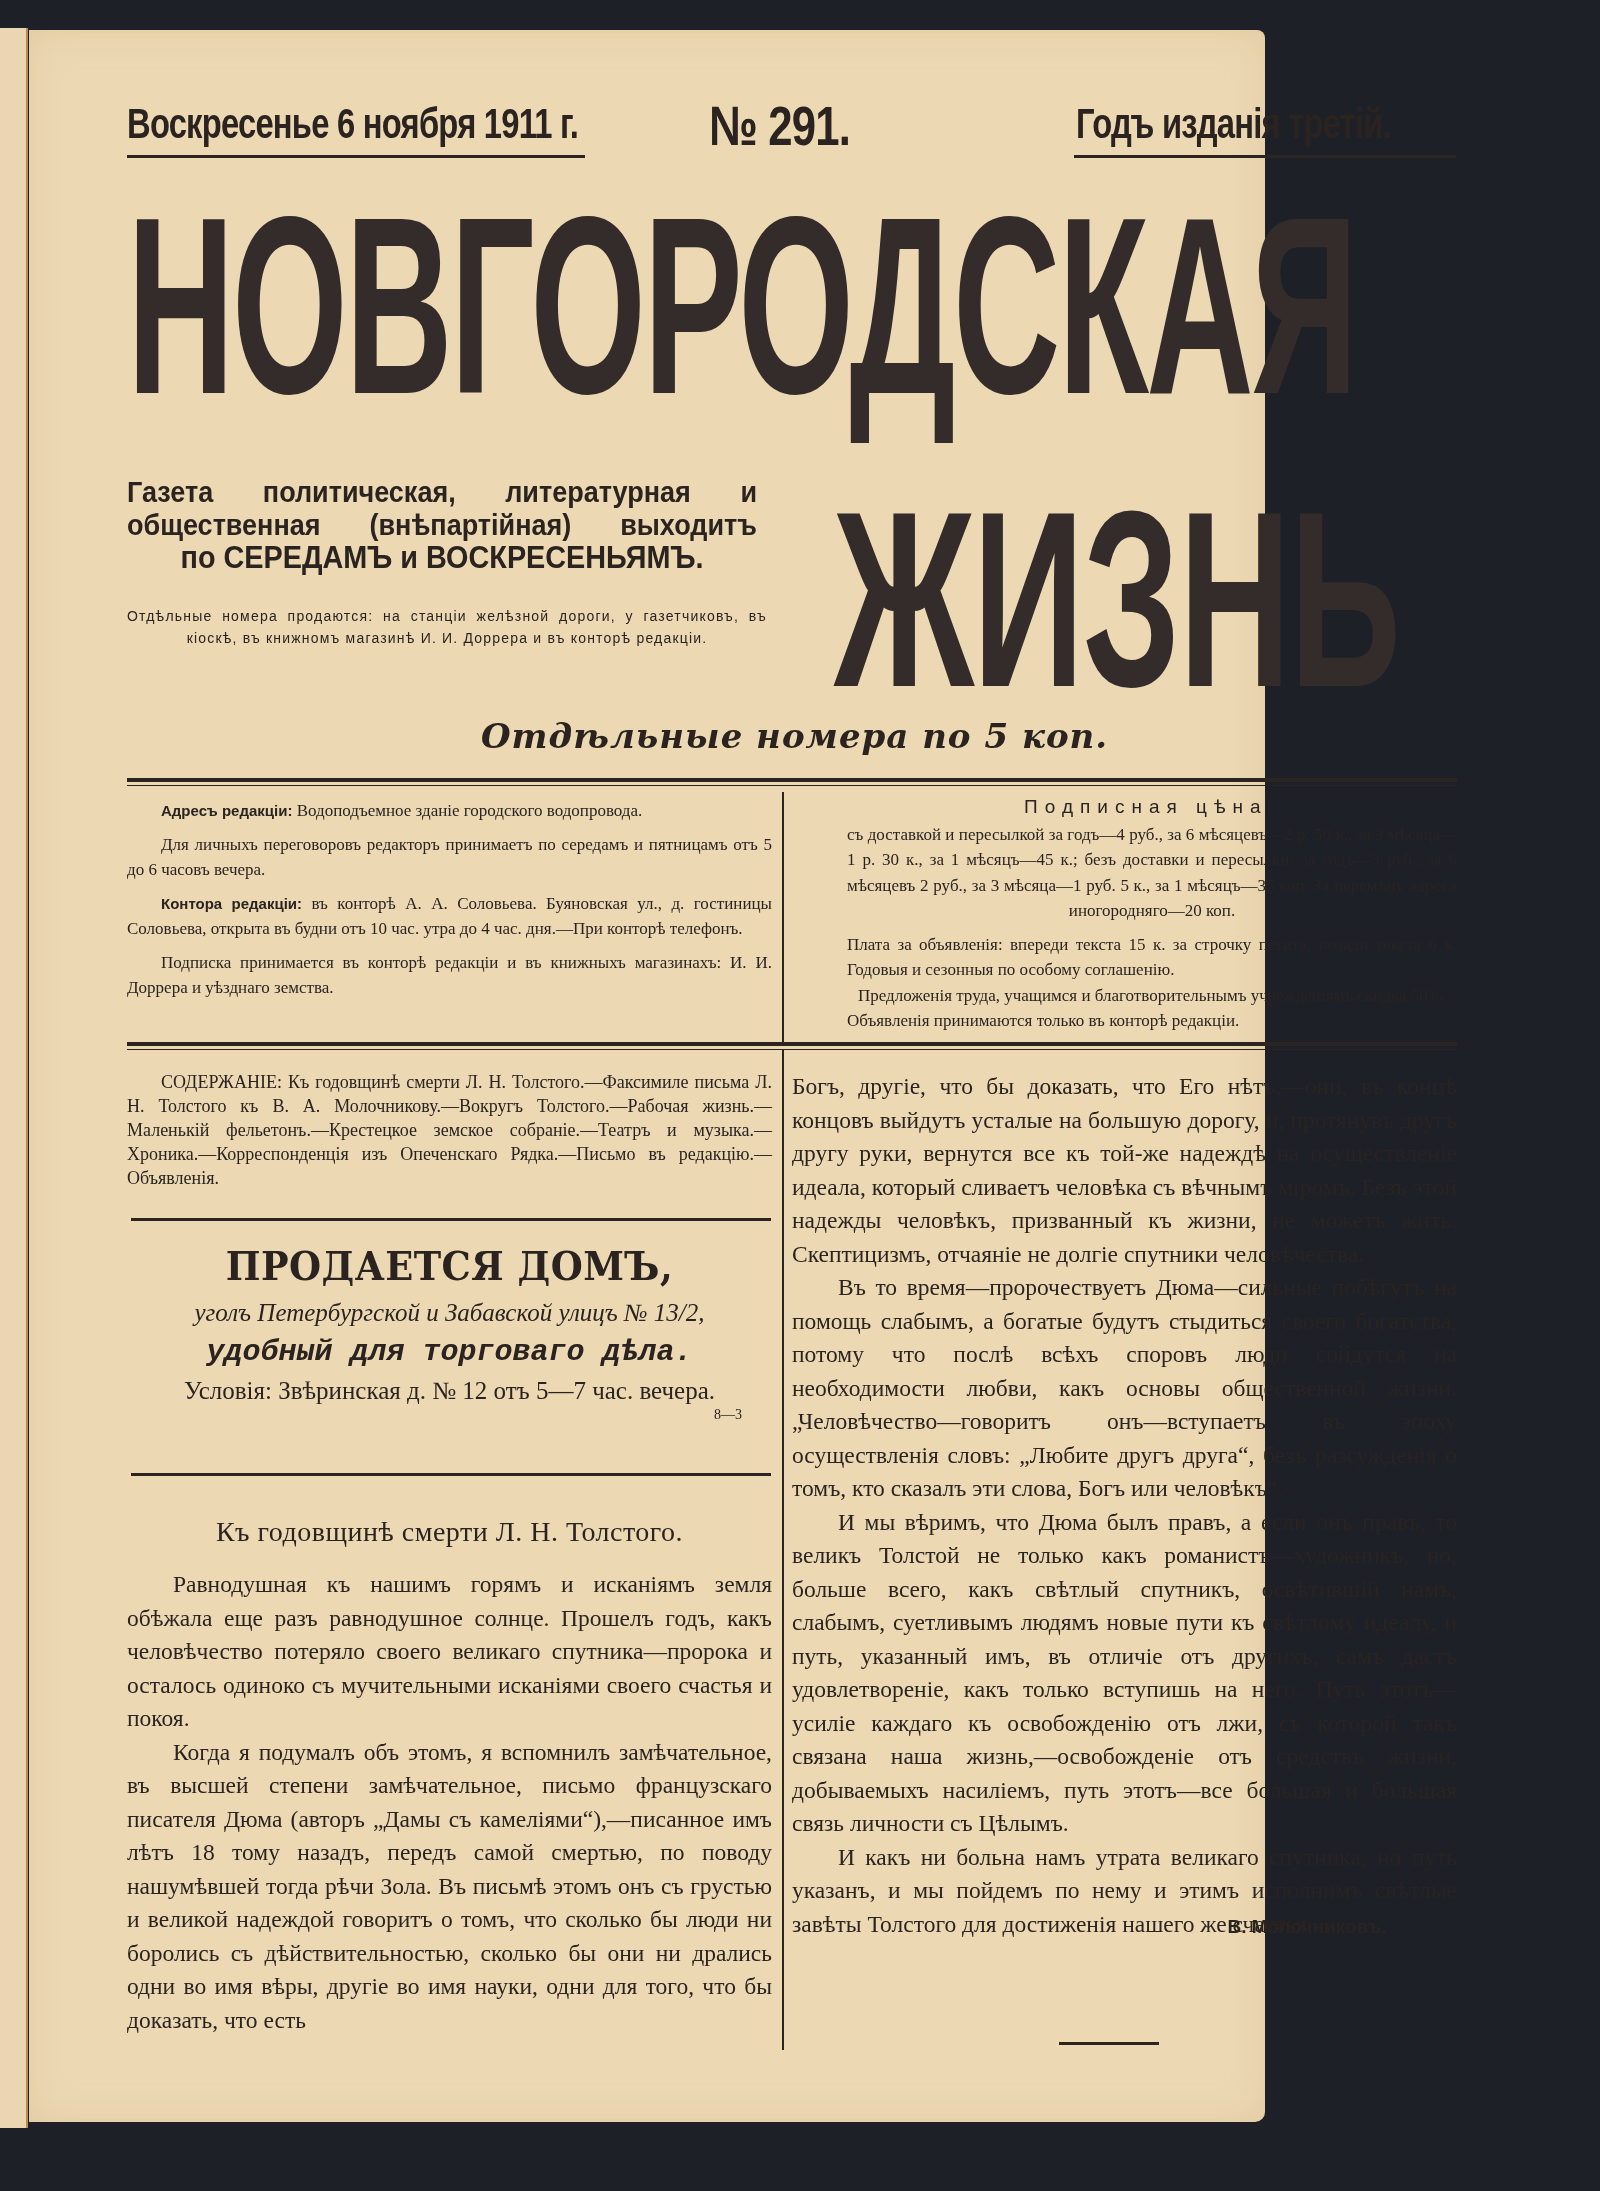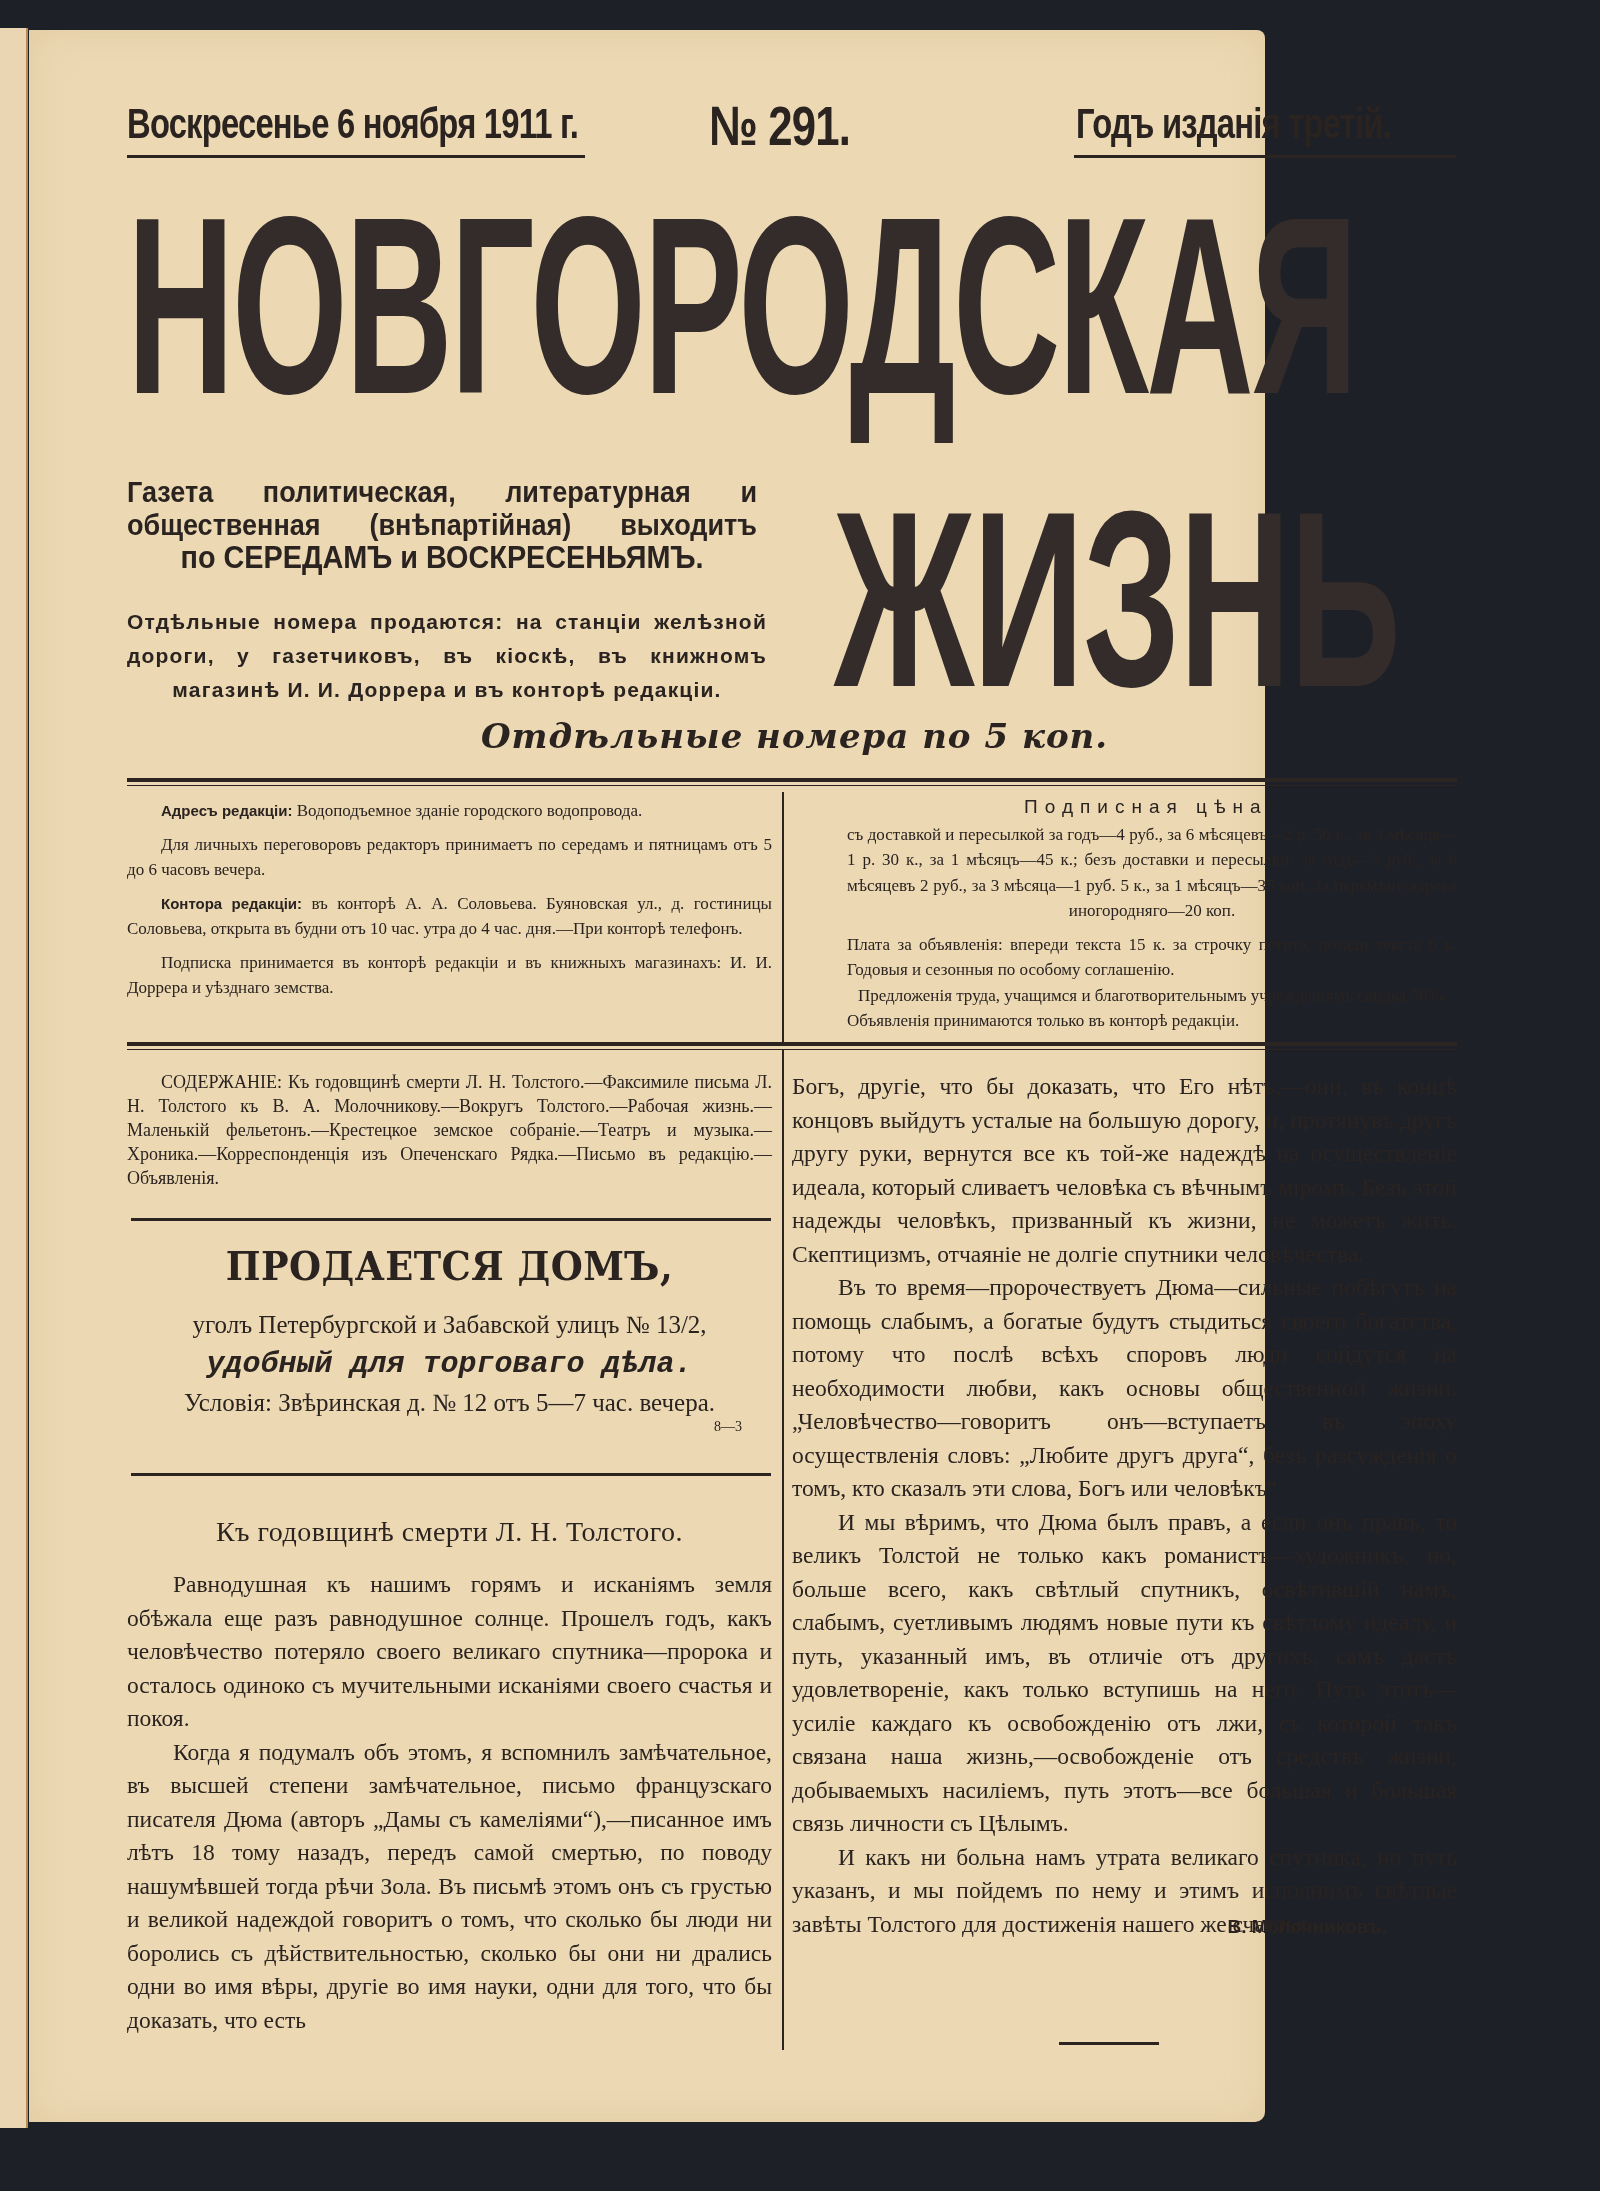--- a/index.html
+++ b/index.html
@@ -48,22 +48,22 @@
   }
   .subtitle {
     font-family: "Liberation Sans", "DejaVu Sans", sans-serif;
     font-weight: bold; font-size: 30px; line-height: 33px;
     text-align: justify; text-align-last: justify;
     transform: scaleX(0.9); transform-origin: left top; width: 700px;
   }
   .subtitle .last { text-align: center; text-align-last: center; font-size: 32px; }
   .sale-note {
     font-family: "Liberation Sans", "DejaVu Sans", sans-serif;
-    font-size: 21px; line-height: 34px; letter-spacing: 1.2px;
-    text-align: justify; text-align-last: center; width: 640px; font-weight: bold;
+    font-size: 14px; line-height: 22px; letter-spacing: 1.2px;
+    text-align: justify; text-align-last: center; width: 640px;
   }
   .price-line {
     font-family: "DejaVu Serif", serif; font-weight: bold; font-style: italic;
     font-size: 34px; letter-spacing: 1px; white-space: nowrap;
   }
 
   .small {
     font-size: 17px; line-height: 25.5px; text-align: justify;
   }
   .small p { margin: 0 0 8px 0; text-indent: 34px; }
@@ -148,21 +148,21 @@
   <div class="rule" style="left:753px; top:1020px; width:2px; height:1000px;"></div>
 
   <div class="abs small" style="left:98px; top:1040px; width:645px; font-size:18px; line-height:24px;">
     <p><span>СОДЕРЖАНІЕ:</span> <span>Къ годовщинѣ смерти Л. Н. Толстого.—Факсимиле письма Л. Н. Толстого къ В. А. Молочникову.—Вокругъ Толстого.—Рабочая жизнь.—Маленькій фельетонъ.—Крестецкое земское собраніе.—Театръ и музыка.—Хроника.—Корреспонденція изъ Опеченскаго Рядка.—Письмо въ редакцію.—Объявленія.</span></p>
   </div>
 
   <div class="rule" style="left:102px; top:1188px; width:640px; height:3px;"></div>
 
   <div class="abs" style="left:98px; top:1212px; width:645px;">
     <div class="ad-title">ПРОДАЕТСЯ ДОМЪ,</div>
-    <div class="ad-line" style="margin-top:20px;">уголъ Петербургской и Забавской улицъ № 13/2,</div>
+    <div class="ad-line" style="margin-top:8px;font-style:italic;">уголъ Петербургской и Забавской улицъ № 13/2,</div>
     <div class="ad-italic" style="margin-top:6px;">удобный для торговаго дѣла.</div>
     <div class="ad-line" style="margin-top:6px; ">Условія: Звѣринская д. № 12 отъ 5—7 час. вечера.</div>
     <div style="text-align:right; font-size:14px; padding-right:30px;">8—3</div>
   </div>
 
   <div class="rule" style="left:102px; top:1443px; width:640px; height:3px;"></div>
 
   <div class="abs article-title" style="left:98px; top:1486px; width:645px;">Къ годовщинѣ смерти Л. Н. Толстого.</div>
 
   <div class="abs body-text" style="left:98px; top:1538px; width:645px;">

